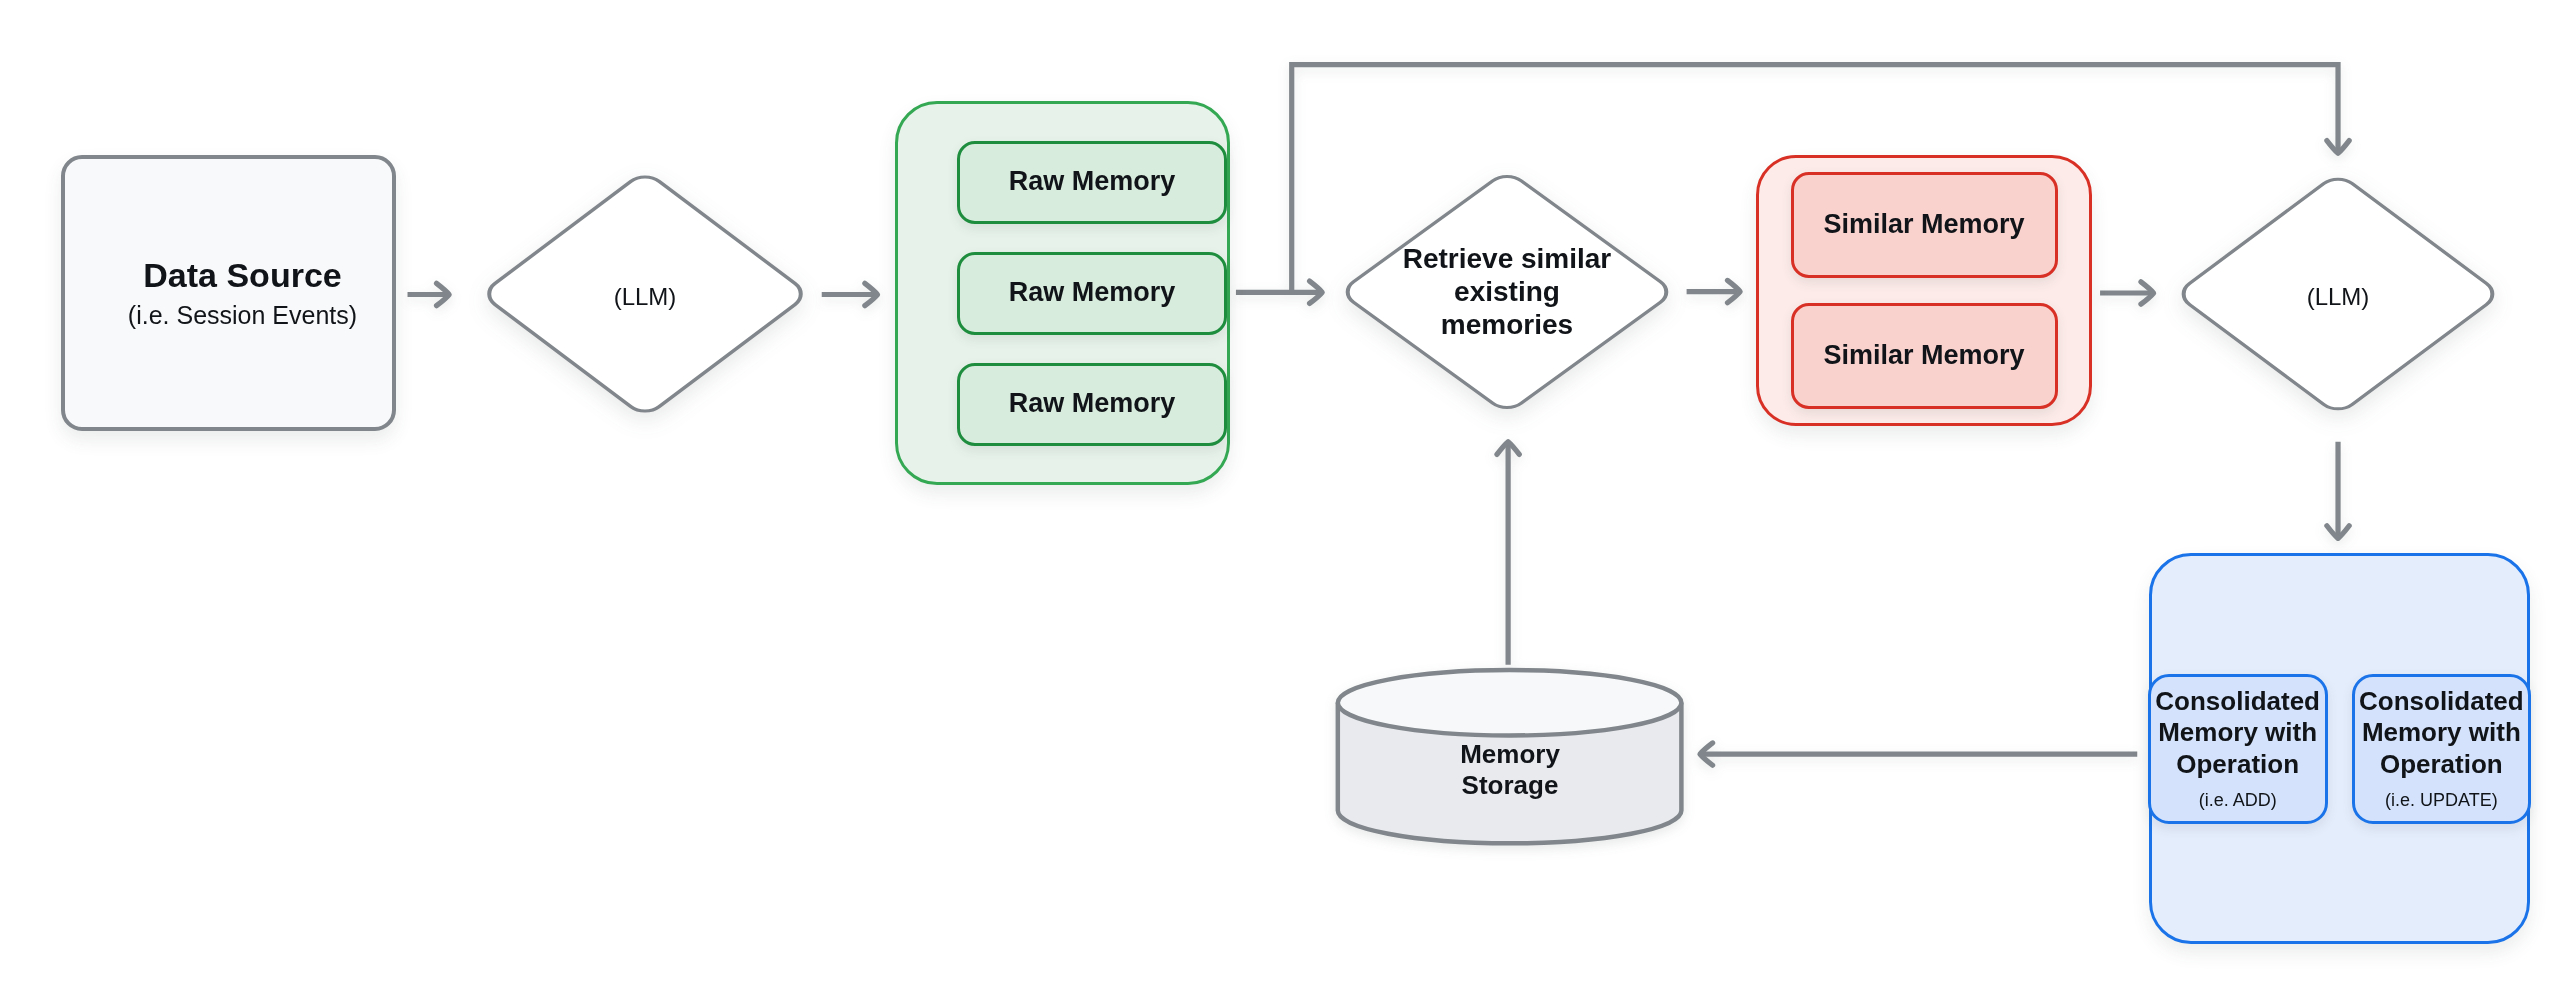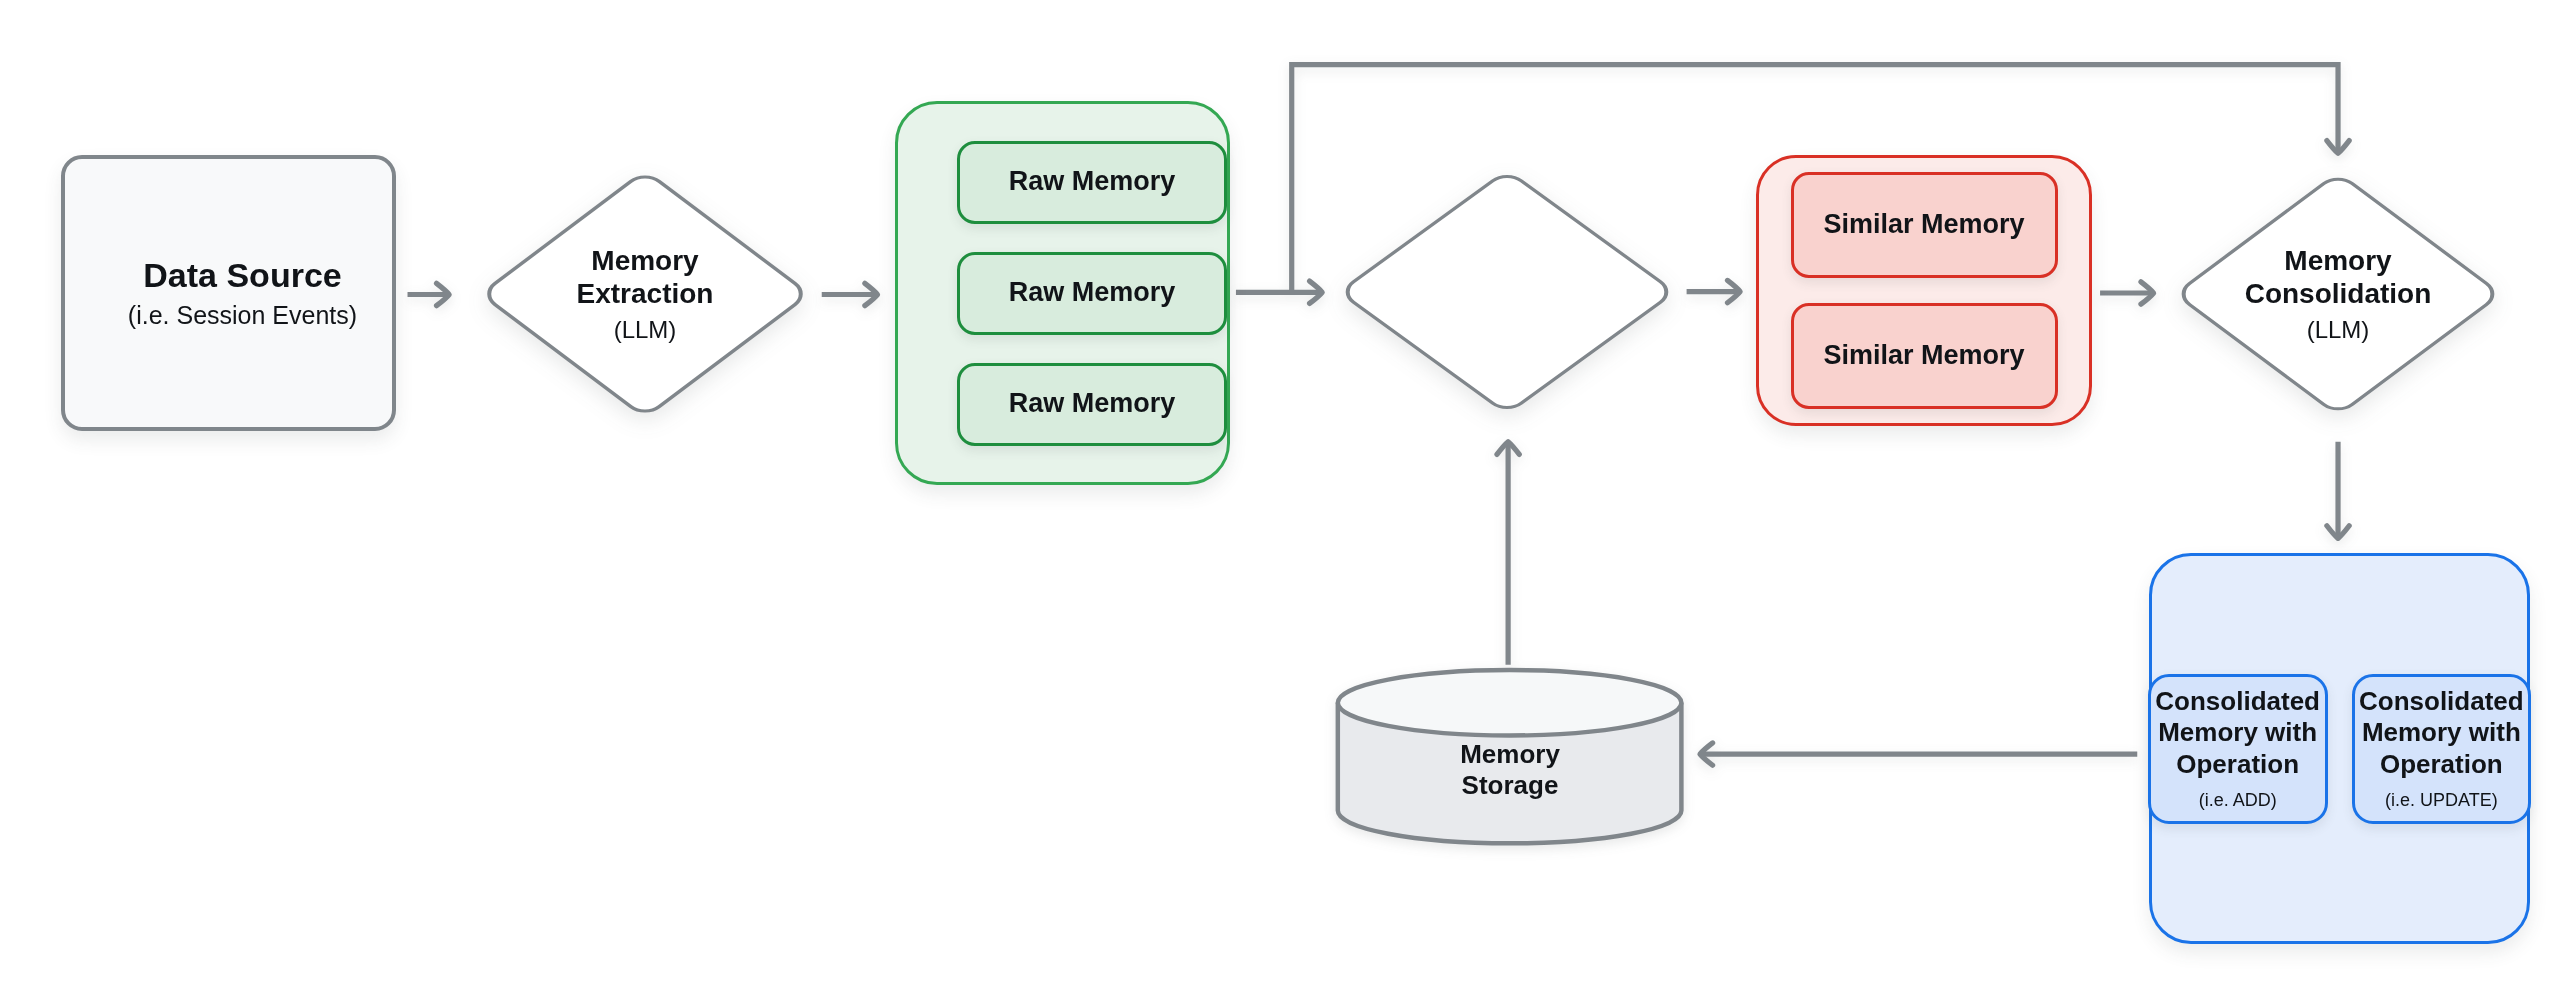--- a/index.html
+++ b/index.html
@@ -127,44 +127,47 @@
 
   <div class="panel data-source">
     <div class="title">Data Source</div>
     <div class="subtitle">(i.e. Session Events)</div>
   </div>
 
   <div class="diamond" style="left:645px; top:294px; --s:236px; --sy:0.751;">
     <div class="shape"></div>
   </div>
   <div class="diamond-label" style="left:645px; top:294px; width:216px;">
-    <div class="title">Memory Extraction</div>
     <div class="subtitle">(LLM)</div>
   </div>
 
   <div class="panel green-group">
     <div class="chip">Raw Memory</div>
     <div class="chip">Raw Memory</div>
     <div class="chip">Raw Memory</div>
   </div>
 
   <div class="diamond" style="left:1507px; top:292px; --s:241px; --sy:0.725;">
     <div class="shape"></div>
   </div>
+  <div class="diamond-label" style="left:1507px; top:292px; width:245px;">
+    <div class="line">Retrieve similar</div>
+    <div class="line">existing</div>
+    <div class="line">memories</div>
+  </div>
 
   <div class="panel red-group">
     <div class="chip">Similar Memory</div>
     <div class="chip">Similar Memory</div>
   </div>
 
   <div class="diamond" style="left:2338px; top:294px; --s:234px; --sy:0.744;">
     <div class="shape"></div>
   </div>
   <div class="diamond-label" style="left:2338px; top:294px; width:216px;">
-    <div class="title">Memory Consolidation</div>
     <div class="subtitle">(LLM)</div>
   </div>
 
   <div class="panel blue-group">
     <div class="chip">
       <div class="title">Consolidated Memory with Operation</div>
       <div class="subtitle">(i.e. ADD)</div>
     </div>
     <div class="chip">
       <div class="title">Consolidated Memory with Operation</div>

